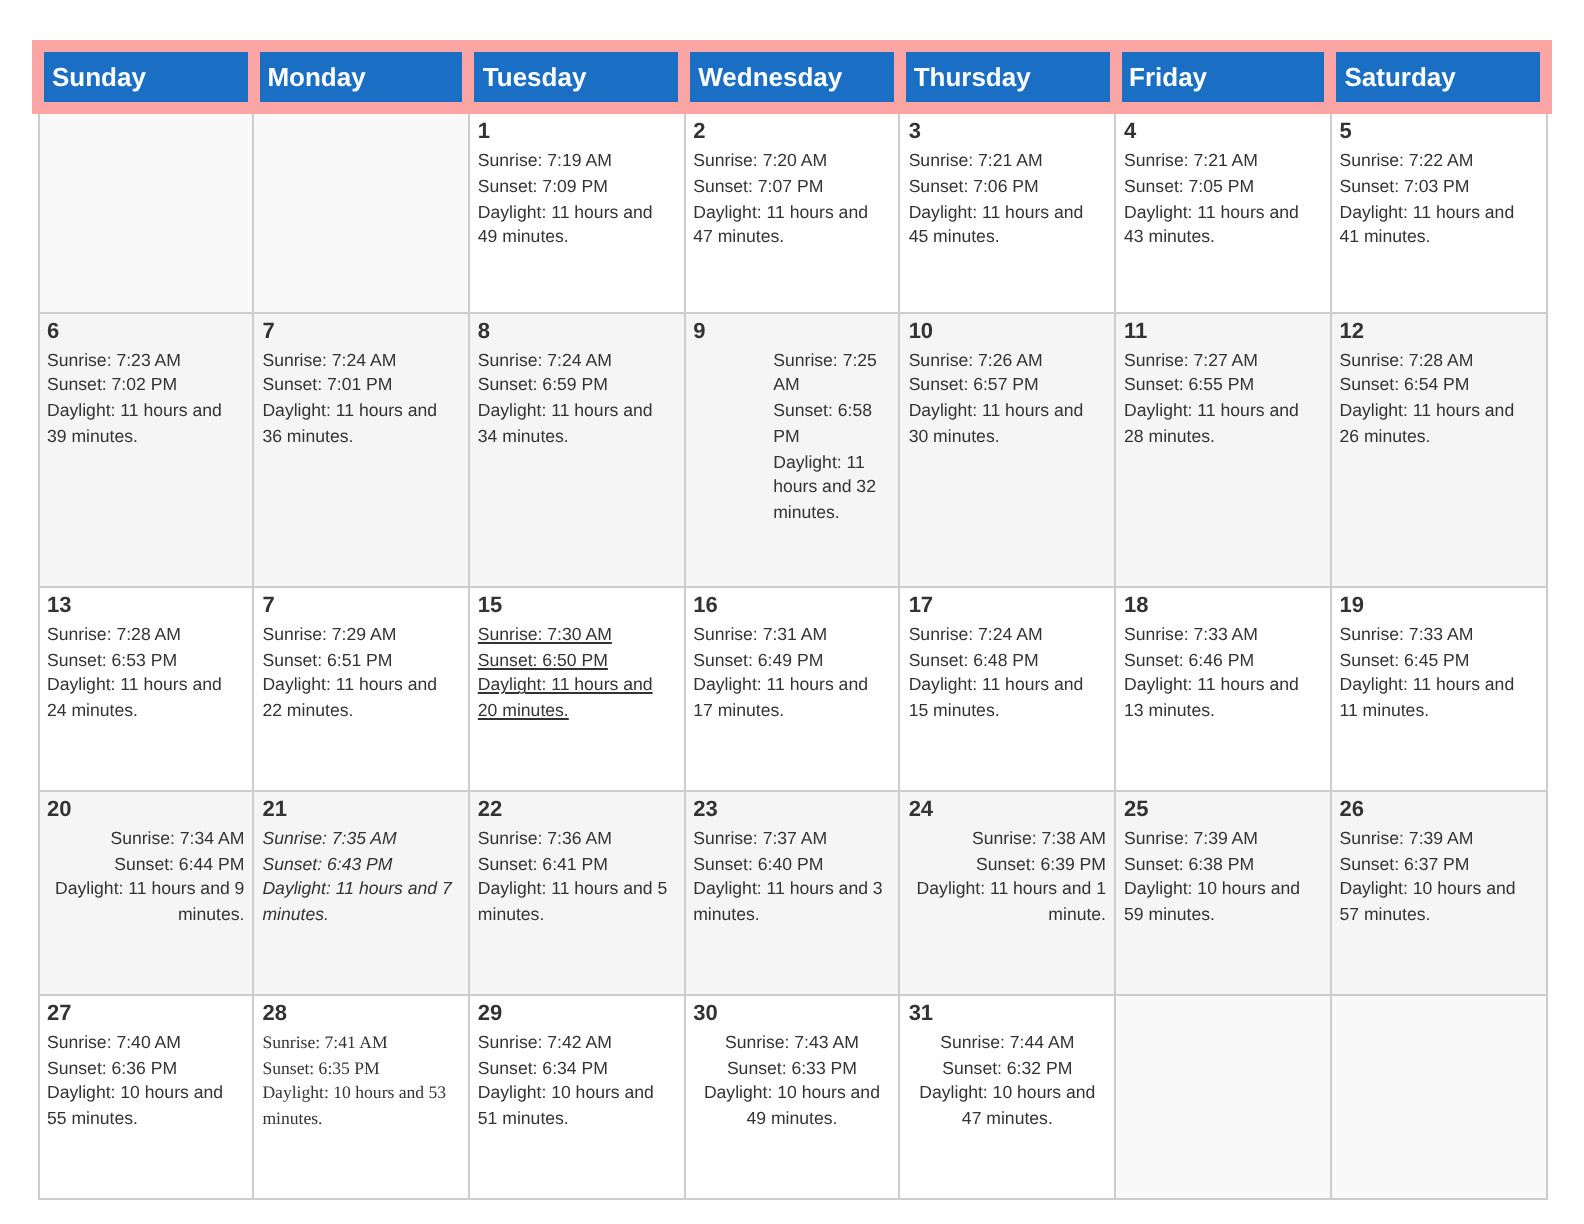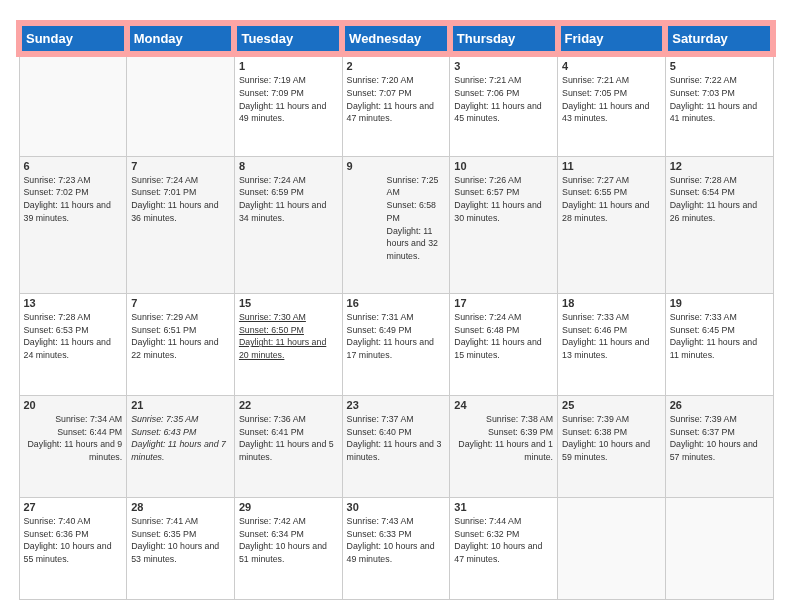--- a/index.html
+++ b/index.html
@@ -283,39 +283,39 @@
         </tr>
         <tr>
           <td>
             <span class="day-num">27</span>
             <div class="day-info" style="white-space: pre-line;">Sunrise: 7:40 AM
 Sunset: 6:36 PM
 Daylight: 10 hours and 55 minutes.</div>
           </td>
           <td>
             <span class="day-num">28</span>
-            <div class="day-info" style="white-space: pre-line;">Sunrise: 7:41 AM
+            <div class="day-info" style="white-space: pre-line; font-family: Liberation Serif, serif;">Sunrise: 7:41 AM
 Sunset: 6:35 PM
 Daylight: 10 hours and 53 minutes.</div>
           </td>
           <td>
             <span class="day-num">29</span>
             <div class="day-info" style="white-space: pre-line;">Sunrise: 7:42 AM
 Sunset: 6:34 PM
 Daylight: 10 hours and 51 minutes.</div>
           </td>
           <td>
             <span class="day-num">30</span>
-            <div class="day-info" style="white-space: pre-line;">Sunrise: 7:43 AM
+            <div class="day-info" style="white-space: pre-line; text-align: center;">Sunrise: 7:43 AM
 Sunset: 6:33 PM
 Daylight: 10 hours and 49 minutes.</div>
           </td>
           <td>
             <span class="day-num">31</span>
-            <div class="day-info" style="white-space: pre-line;">Sunrise: 7:44 AM
+            <div class="day-info" style="white-space: pre-line; text-align: center;">Sunrise: 7:44 AM
 Sunset: 6:32 PM
 Daylight: 10 hours and 47 minutes.</div>
           </td>
           <td class="empty-cell"></td>
           <td class="empty-cell"></td>
         </tr>
       </tbody>
   </table>
 </div>
 

